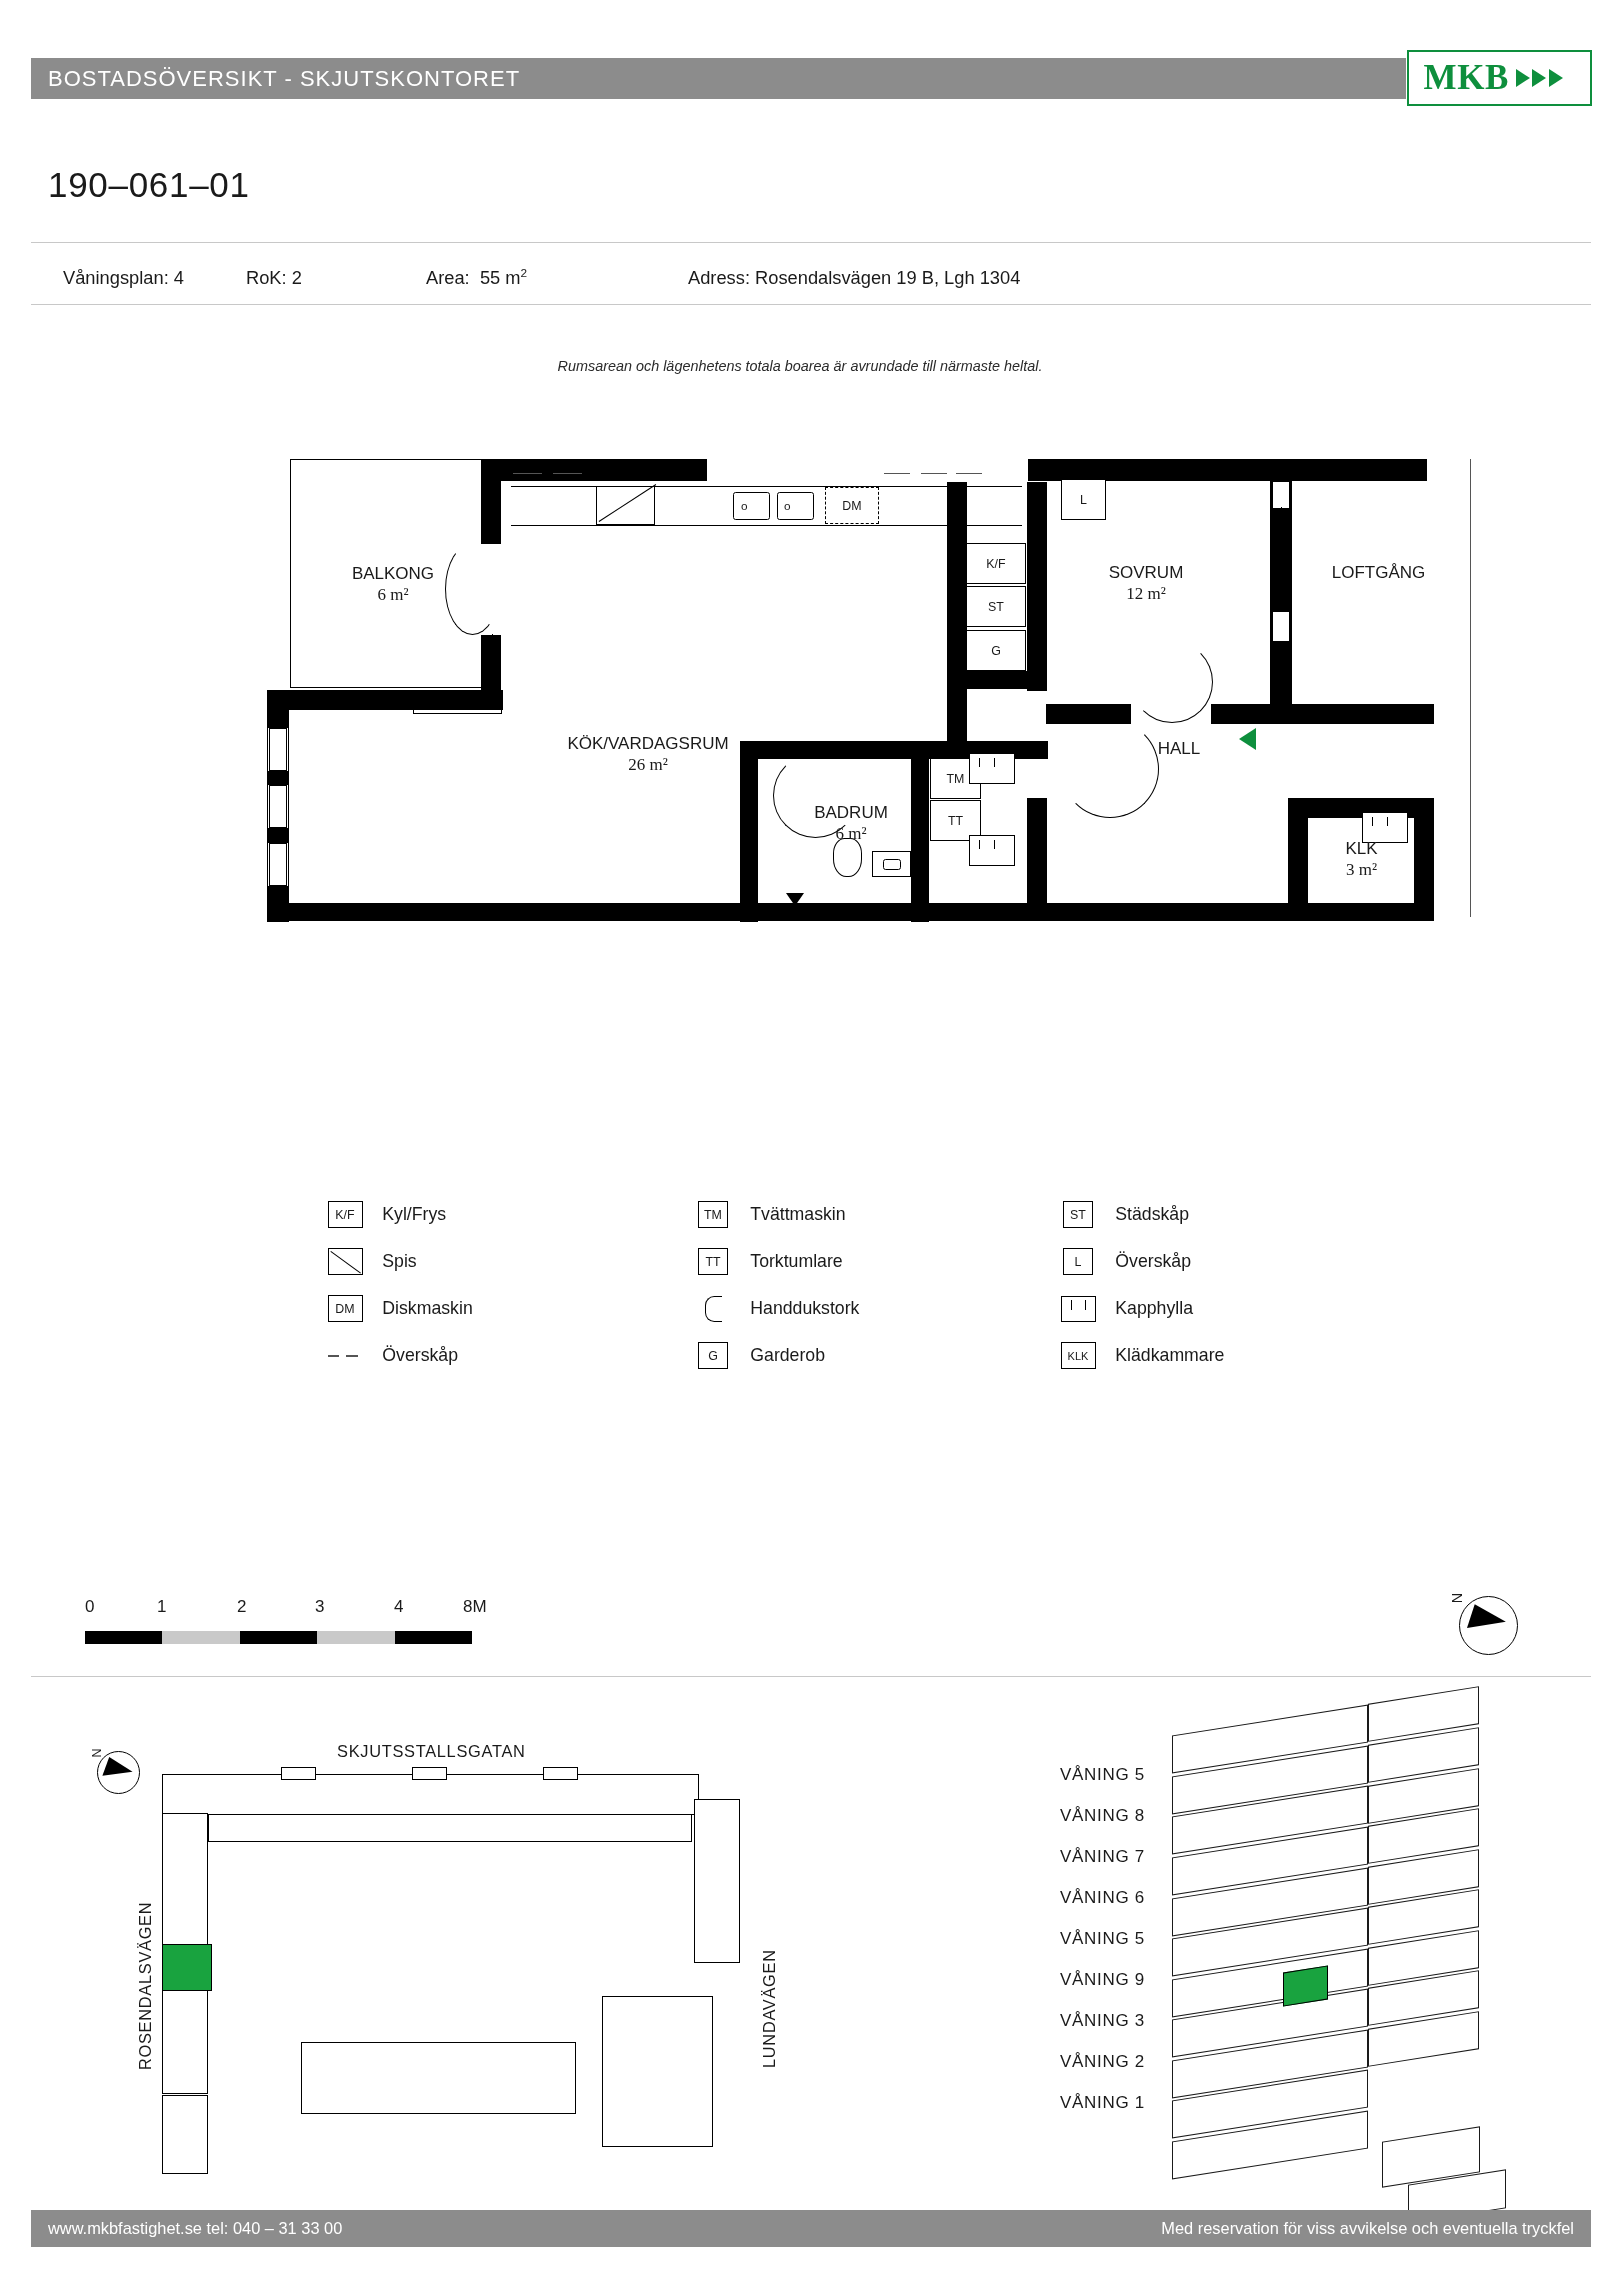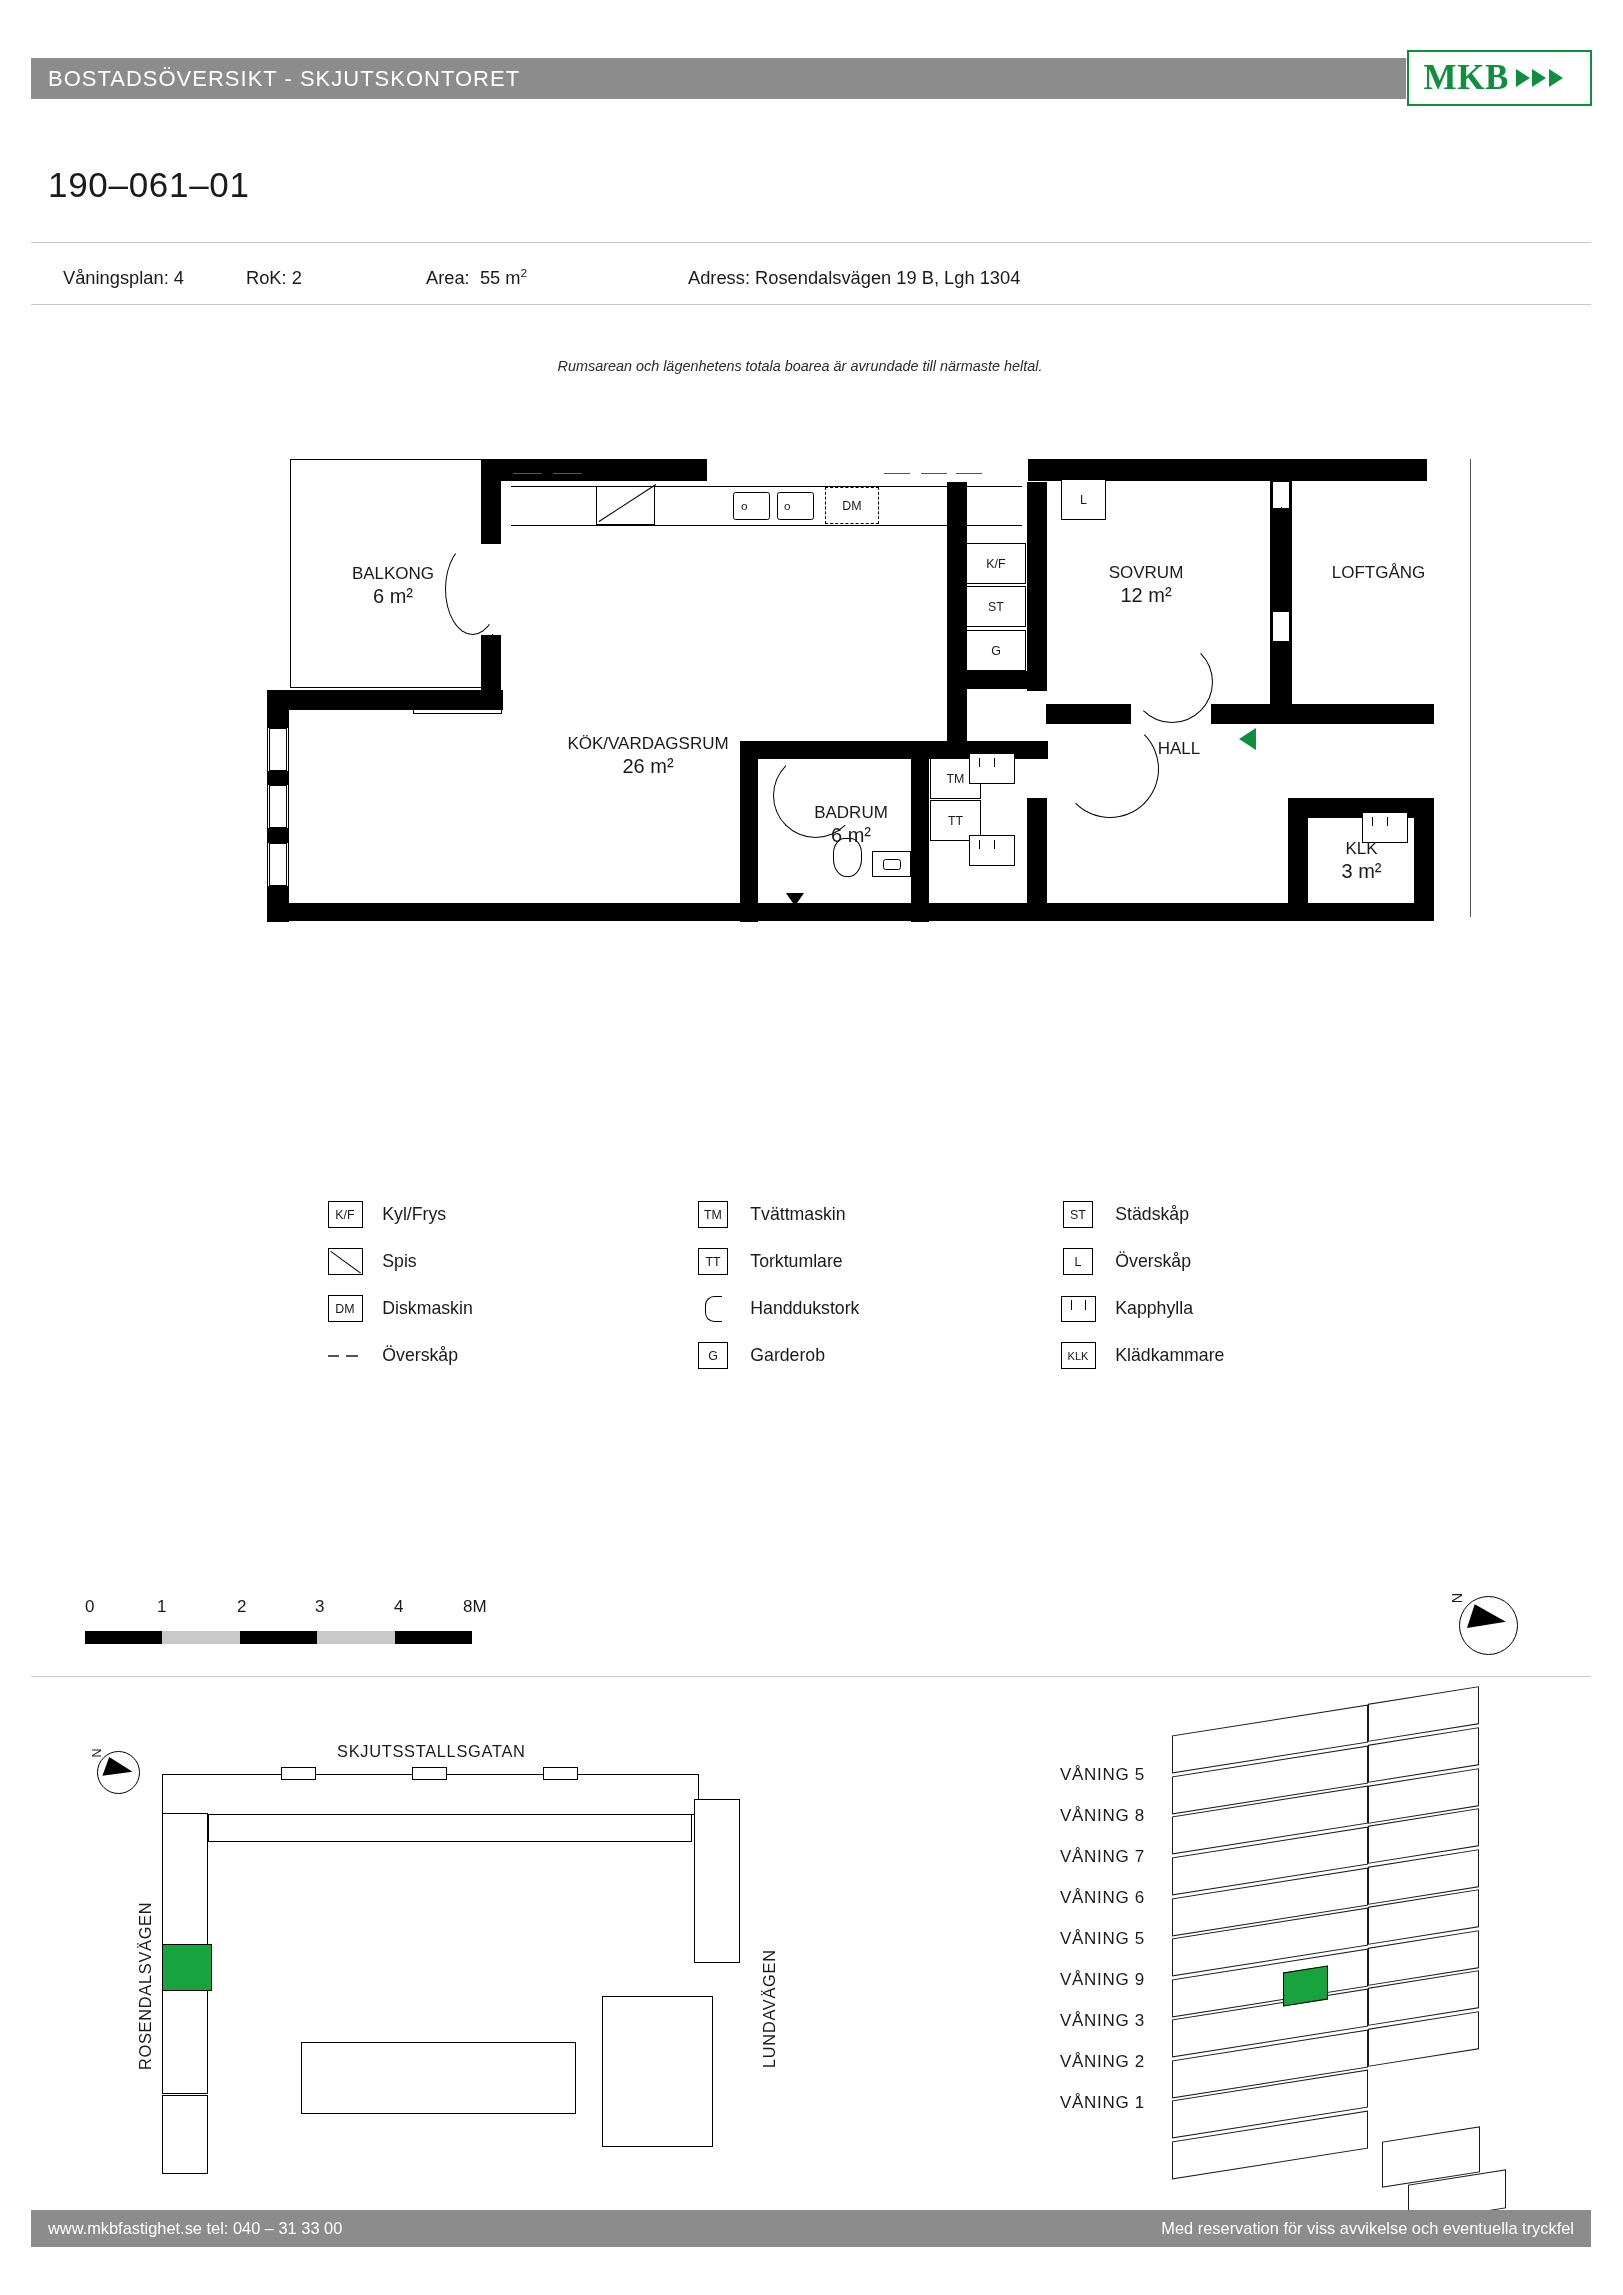--- a/index.html
+++ b/index.html
@@ -115,21 +115,21 @@
   }
   .plan .wall { position: absolute; background: #000; }
   .plan .thin { position: absolute; border: 1.3px solid #000; }
   .plan .lbl {
     position: absolute;
     font-size: 17px;
     text-align: center;
     line-height: 1.25;
     white-space: nowrap;
   }
-  .plan .lbl .a { font-size: 20px; }
+  .plan .lbl .a { font-size: 17px; font-family: Liberation Serif, serif; }
   .plan .box {
     position: absolute;
     border: 1.3px solid #000;
     background: #fff;
     font-size: 12.4px;
     display: flex; align-items: center; justify-content: center;
   }
   .plan .whitefill { position: absolute; background: #fff; }
   .plan .door-arc {
     position: absolute;

